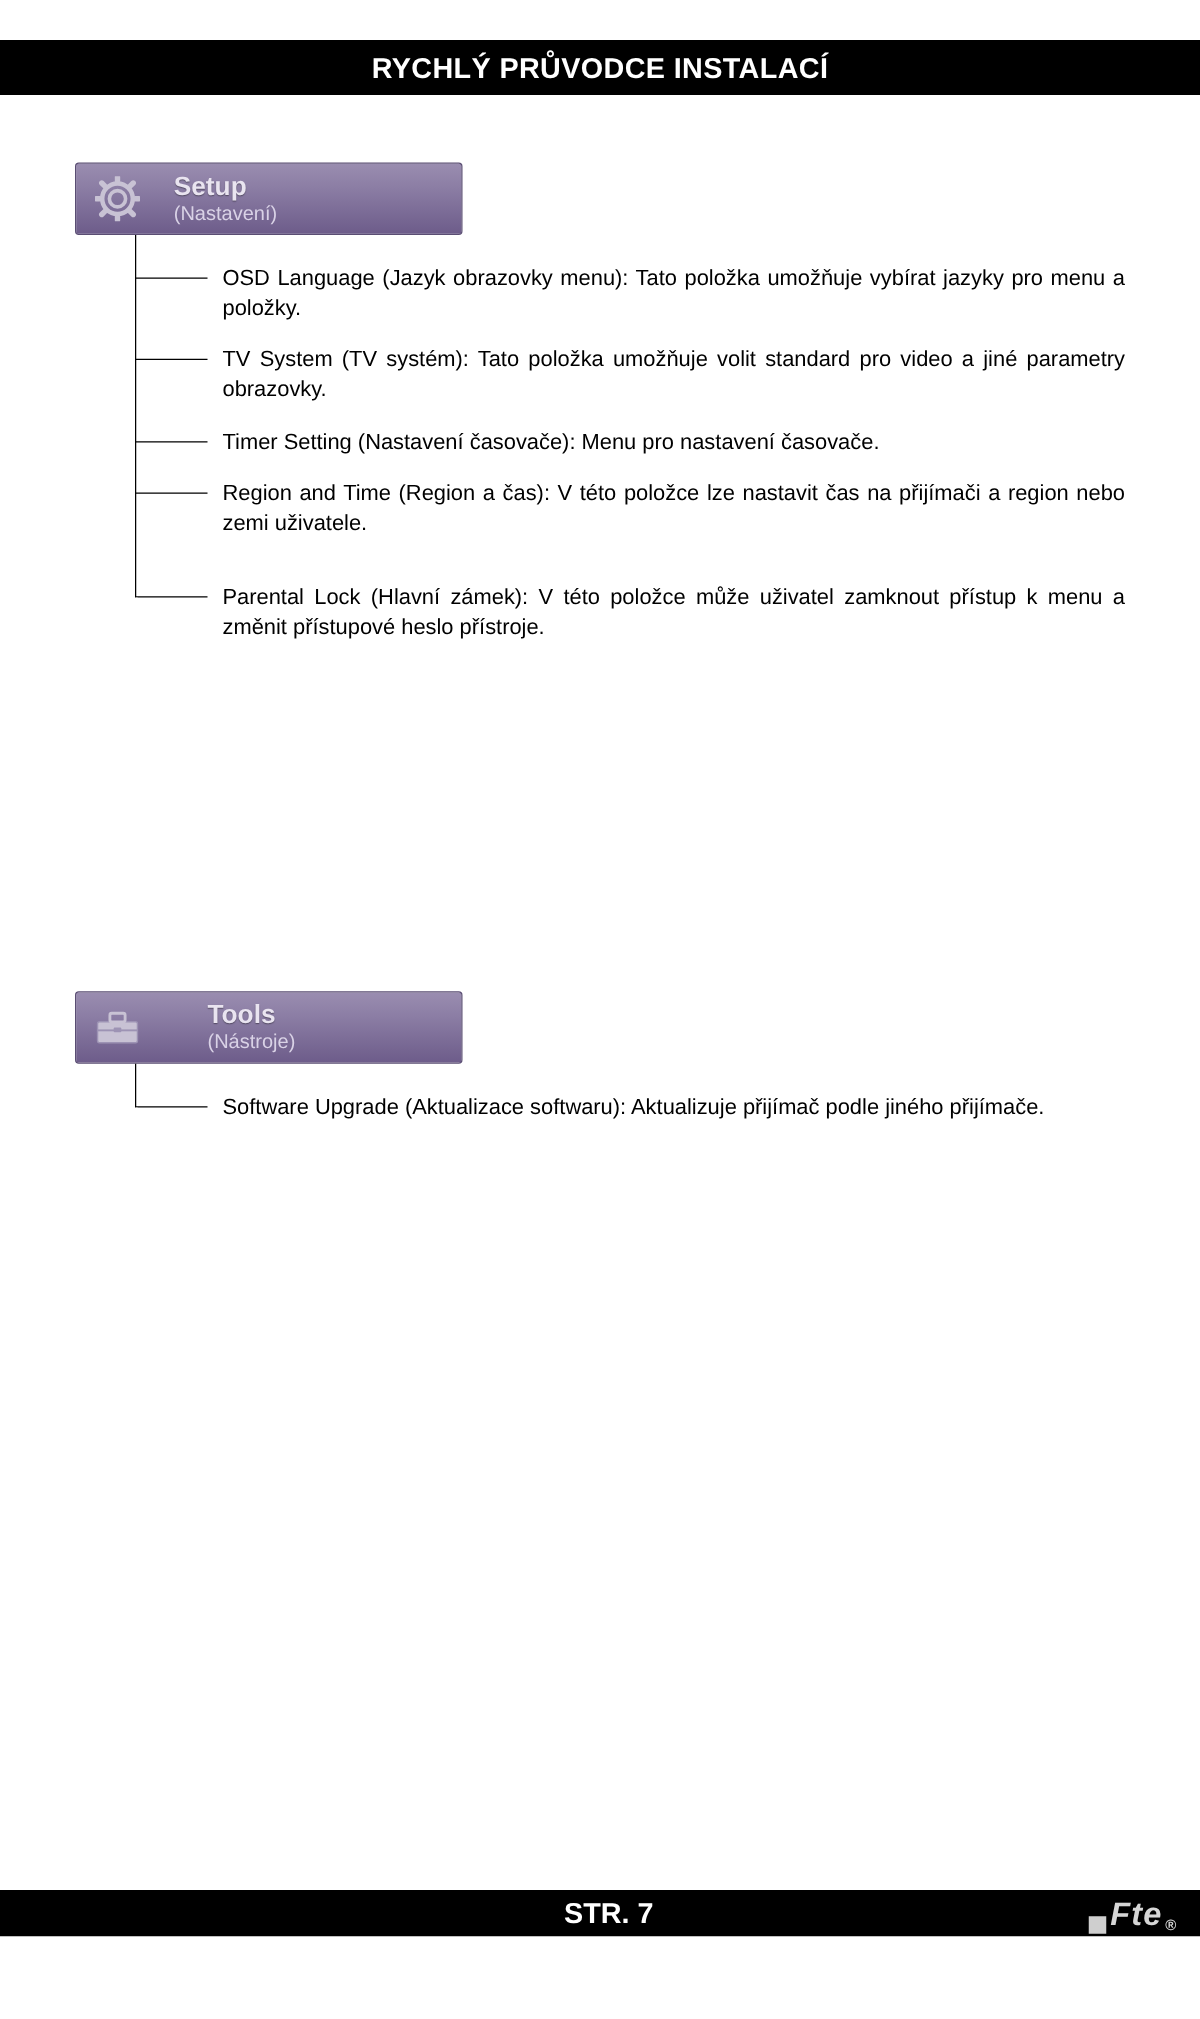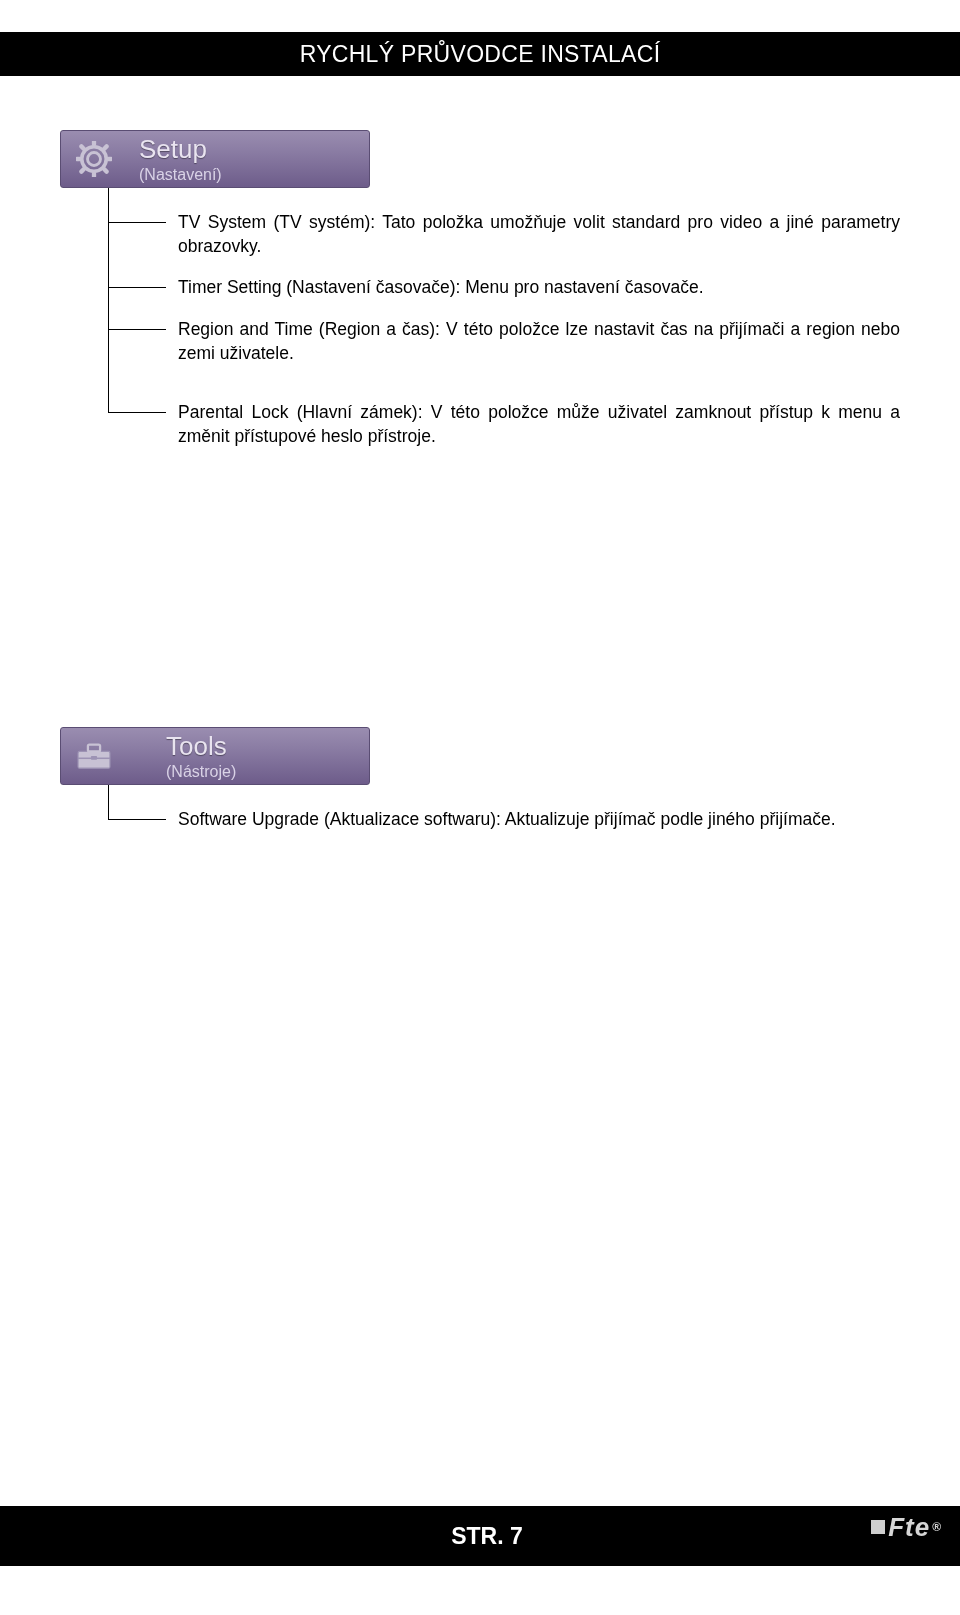--- a/index.html
+++ b/index.html
@@ -17,21 +17,21 @@
     left: 0;
     width: 100%;
     height: 44px;
     background: #000;
     display: flex;
     align-items: center;
     justify-content: center;
   }
   .header-title {
     color: #fff;
-    font-weight: normal;
+    font-weight: bold;
     font-size: 23px;
     letter-spacing: 0.3px;
   }
   .content {
     position: absolute;
     top: 130px;
     left: 60px;
     width: 840px;
   }
 
@@ -56,22 +56,22 @@
     margin-right: 24px;
   }
   .section-header .header-texts {
     display: flex;
     flex-direction: column;
     align-items: flex-start;
     line-height: 1.1;
   }
   .section-header .header-main {
     color: #e9e4f0;
-    font-weight: normal;
-    font-size: 26px;
+    font-weight: bold;
+    font-size: 21px;
     text-shadow: 0 1px 1px rgba(0,0,0,0.4);
   }
   .section-header .header-sub {
     color: #d9d2e6;
     font-size: 16px;
     margin-top: 2px;
     text-align: center;
   }
 
   
@@ -118,40 +118,40 @@
     top: 21px;
     bottom: -20px;
     width: 3px;
     background: #fff;
   }
   .group-gap { height: 18px; }
 
   
   .footer-bar {
     position: absolute;
-    bottom: 49px;
+    bottom: 66px;
     left: 0;
     width: 100%;
-    height: 60px;
+    height: 37px;
     background: #000;
     display: flex;
     align-items: center;
     justify-content: center;
     padding-left: 14px;
   }
   .footer-text {
     color: #fff;
     font-weight: bold;
     font-size: 23px;
   }
   .logo {
     position: absolute;
     height: 40px;
     display: flex;
-    align-items: center;
+    align-items: flex-end;
     color: #d6d6d6;
     font-size: 26px;
     font-weight: bold;
     font-style: italic;
     letter-spacing: 1px;
   }
   .logo .sq {
     width: 14px;
     height: 14px;
     background: #cfcfcf;
@@ -189,20 +189,21 @@
         </g>
       </svg>
     </span>
     <span class="header-texts">
       <span class="header-main">Setup</span>
       <span class="header-sub">(Nastavení)</span>
     </span>
   </div>
 
   <div class="tree" id="tree-0">
+      <div class="tree-item">OSD Language (Jazyk obrazovky menu): Tato položka umožňuje vybírat jazyky pro menu a položky.</div>
       <div class="tree-item">TV System (TV systém): Tato položka umožňuje volit standard pro video a jiné parametry obrazovky.</div>
       <div class="tree-item">Timer Setting (Nastavení časovače): Menu pro nastavení časovače.</div>
       <div class="tree-item">Region and Time (Region a čas): V této položce lze nastavit čas na přijímači a region nebo zemi uživatele.</div>
       <div class="group-gap"></div>
       <div class="tree-item">Parental Lock (Hlavní zámek): V této položce může uživatel zamknout přístup k menu a změnit přístupové heslo přístroje.</div>
     </div>
 
   <div class="section-header section2">
     <span class="icon-slot toolbox">
       <svg viewBox="0 0 100 80">

